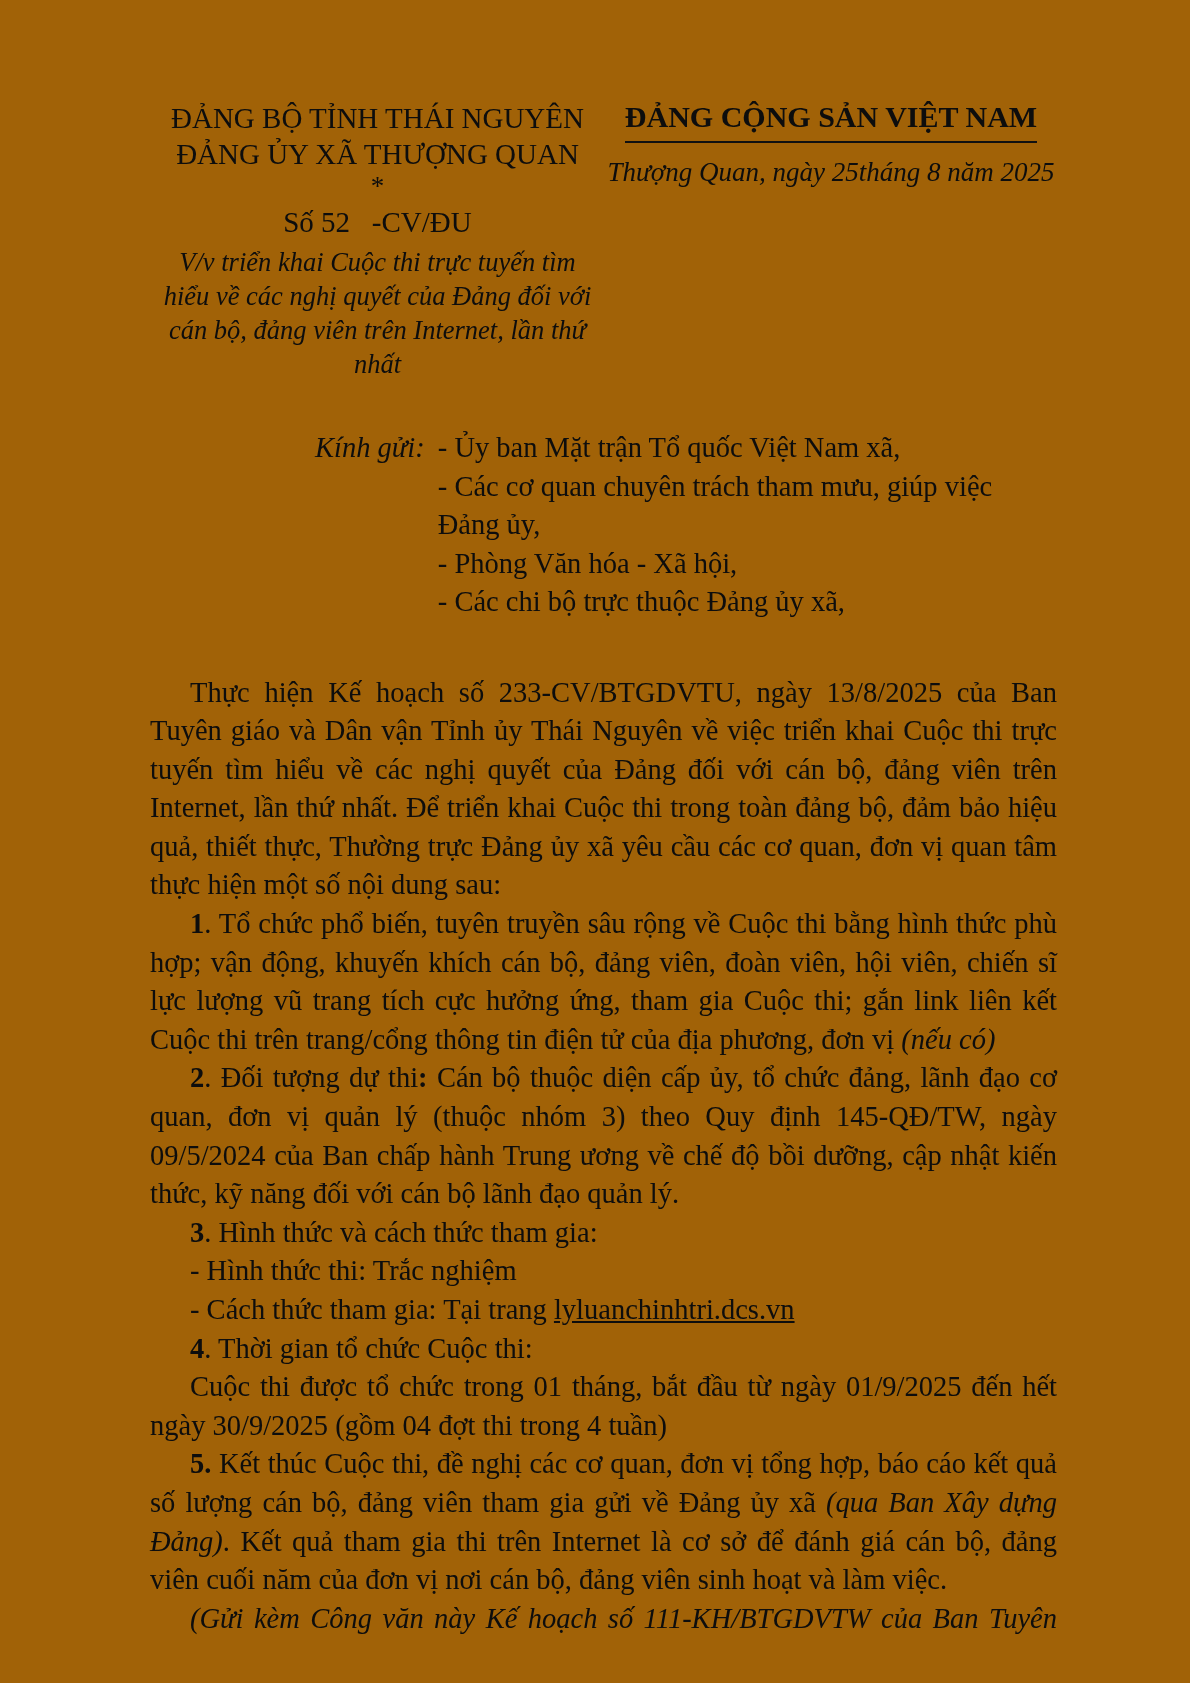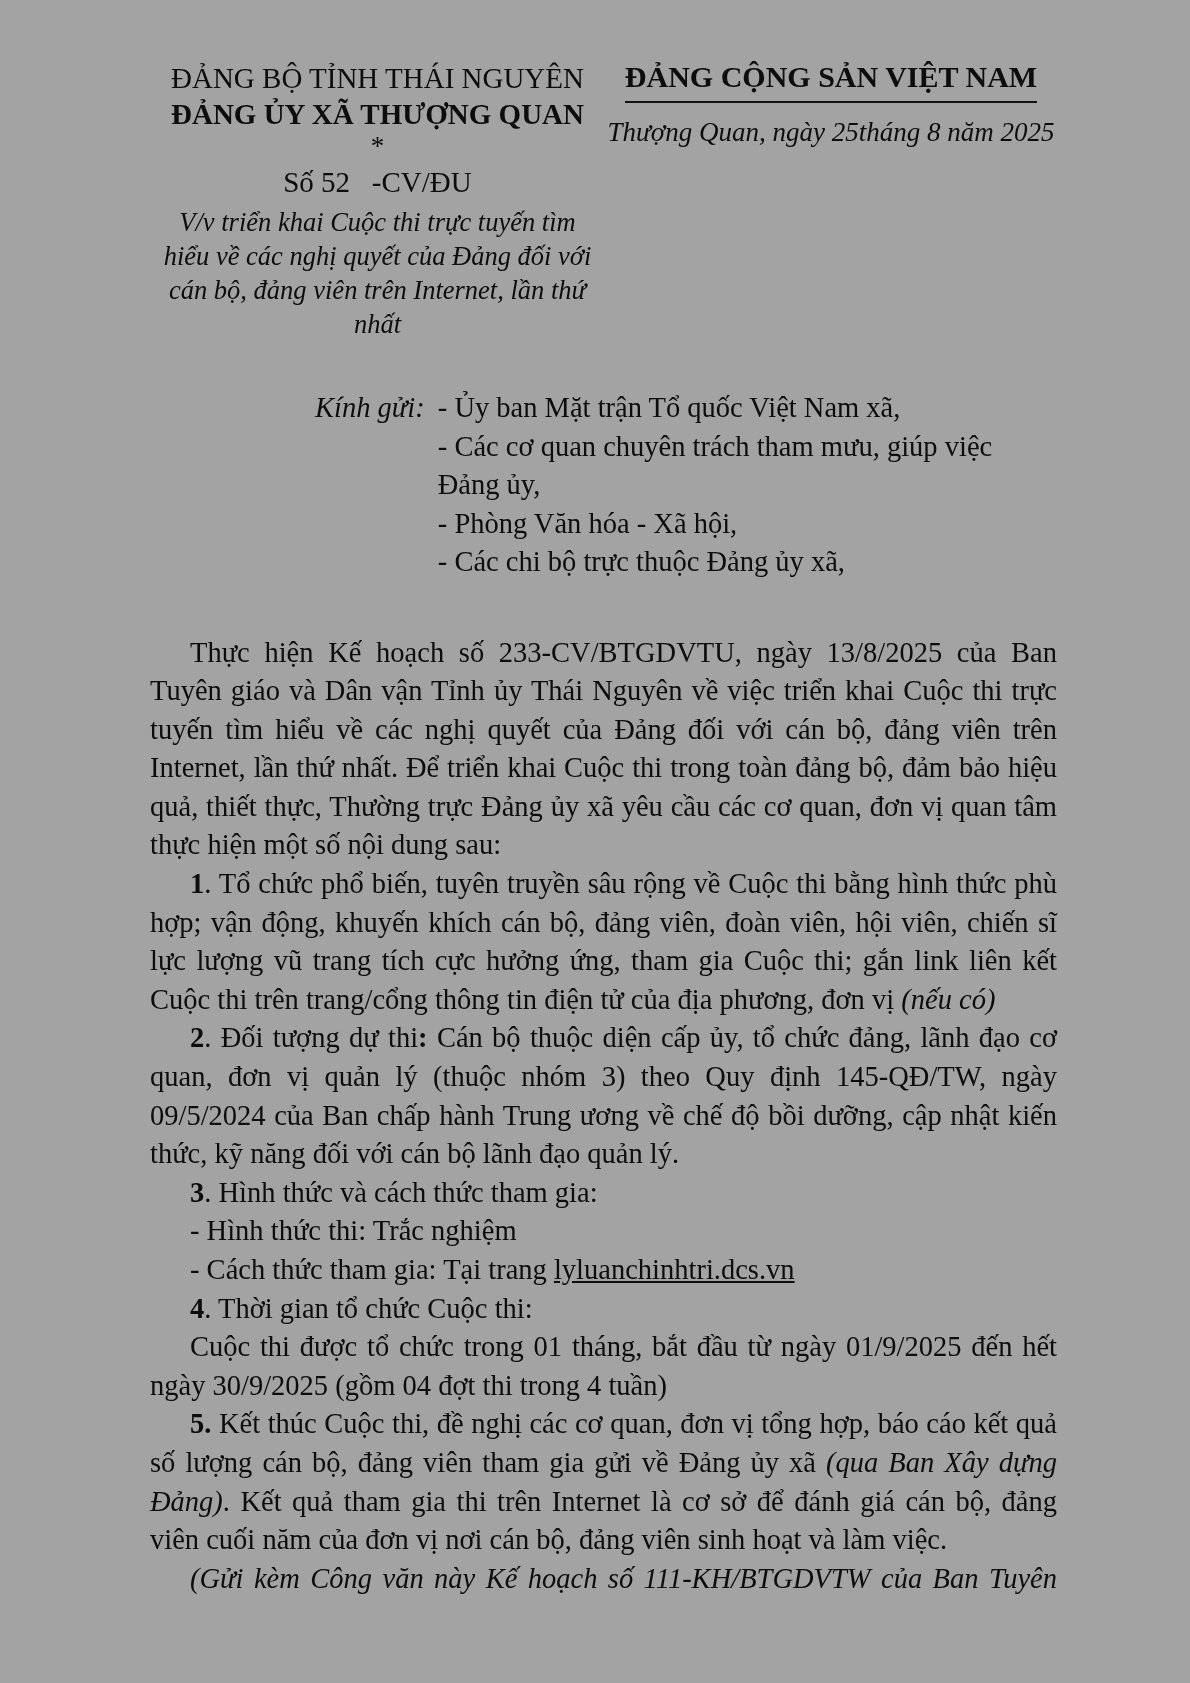--- a/index.html
+++ b/index.html
@@ -5,34 +5,34 @@
   html, body {
     margin: 0;
     padding: 0;
     background: #ffffff;
   }
   .page {
     position: relative;
     width: 1190px;
     height: 1683px;
     box-sizing: border-box;
-    background: #a3a3a3;
+    background: #a16207;
     color: #0d0d0d;
     font-family: "Liberation Serif", "DejaVu Serif", serif;
-    padding: 60px 133px 0 150px;
+    padding: 100px 133px 0 150px;
     overflow: hidden;
   }
 
   
   .header { display: flex; justify-content: space-between; align-items: flex-start; }
   .header-left  { width: 455px; text-align: center; }
   .header-right { width: 452px; text-align: center; }
 
   .org-parent { font-size: 29px; line-height: 36px; }
-  .org-name   { font-size: 29px; font-weight: bold; line-height: 36px; }
+  .org-name   { font-size: 29px; font-weight: normal; line-height: 36px; }
   .star       { font-size: 27px; line-height: 28px; }
   .doc-number { font-size: 29px; line-height: 40px; white-space: pre-wrap; margin-top: 2px; }
   .subject    { font-style: italic; font-size: 26.5px; line-height: 34px; max-width: 442px; margin: 3px auto 0 auto; }
 
   .national   { display: inline-block; font-weight: bold; font-size: 30px; line-height: 34px; border-bottom: 2.5px solid #111; padding-bottom: 7px; }
   .place-date { font-style: italic; font-size: 27px; line-height: 34px; margin-top: 12px; white-space: pre-wrap; }
 
   
   .recipients { display: flex; margin-top: 48px; font-size: 28.5px; line-height: 38.5px; justify-content: flex-end; }
   .recipients .label { font-style: italic; margin-left: 165px; flex: none; }

